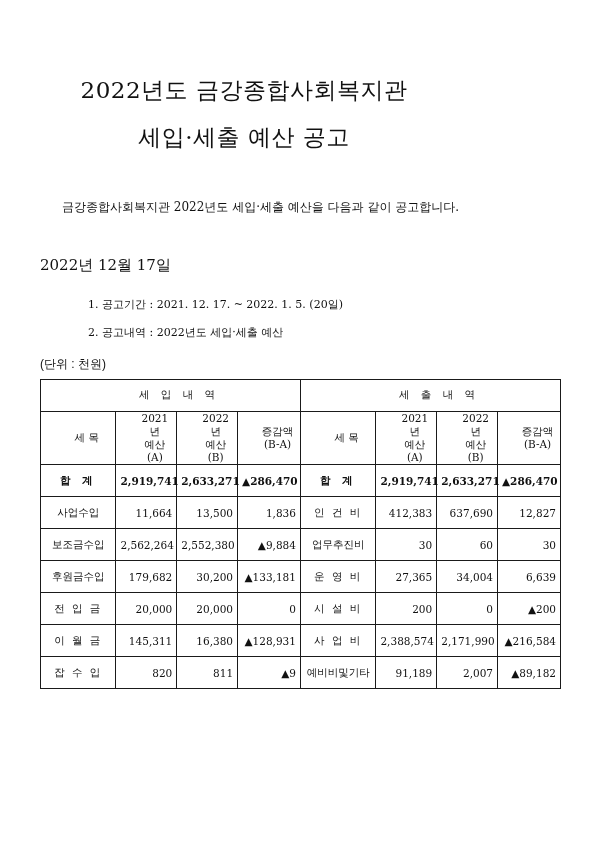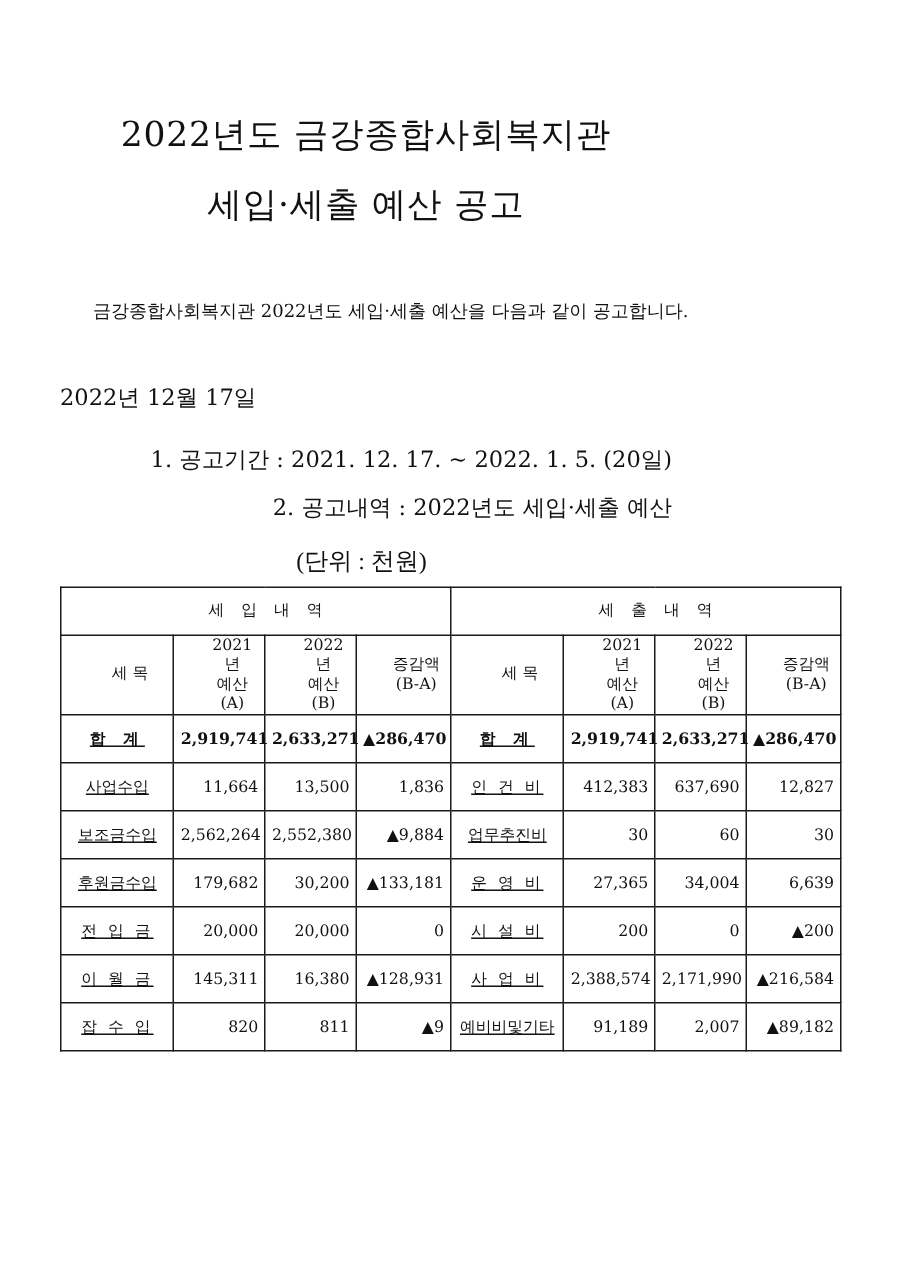--- a/index.html
+++ b/index.html
@@ -90,33 +90,32 @@
     opacity: 0.82;
     transform: rotate(-1deg);
     overflow: hidden;
   }
   .stamp span { display: block; font-weight: 700; }
 
   
   .items {
     margin-top: 22px;
     padding-left: 48px;
-    font-size: 15px;
-    font-family: "DejaVu Serif", serif;
-    text-align: right;
+    font-size: 11px;
+    font-family: "DejaVu Serif", serif;
   }
   .items .item { margin-bottom: 13px; white-space: nowrap; }
 
   
   .unit-note {
     margin-top: 16px;
-    text-align: center;
-    font-size: 16px;
+    text-align: left;
+    font-size: 12px;
     padding-right: 6px;
-    font-family: Liberation Serif, serif;
+    font-family: Liberation Sans, sans-serif;
   }
 
   
   .table-wrap {
     margin-top: 6px;
   }
   table.budget {
     border-collapse: collapse;
     width: 521px;
     table-layout: fixed;
@@ -137,21 +136,20 @@
     height: 28px;
   }
   .sub-head {
     height: 33px;
     line-height: 1.25;
     font-size: 10.5px;
   }
   td.label {
     text-align: center;
     letter-spacing: 2px;
-    text-decoration: underline;
   }
   td.label.tight { letter-spacing: 0px; }
   td.num {
     text-align: right;
     padding-right: 5px;
   }
   tr.total td { font-weight: 700; }
   tr.total td.label { letter-spacing: 4px; }
   .midgap { border-left: 1px solid #1a1a1a; }
   col.c-label { width: 72px; }

